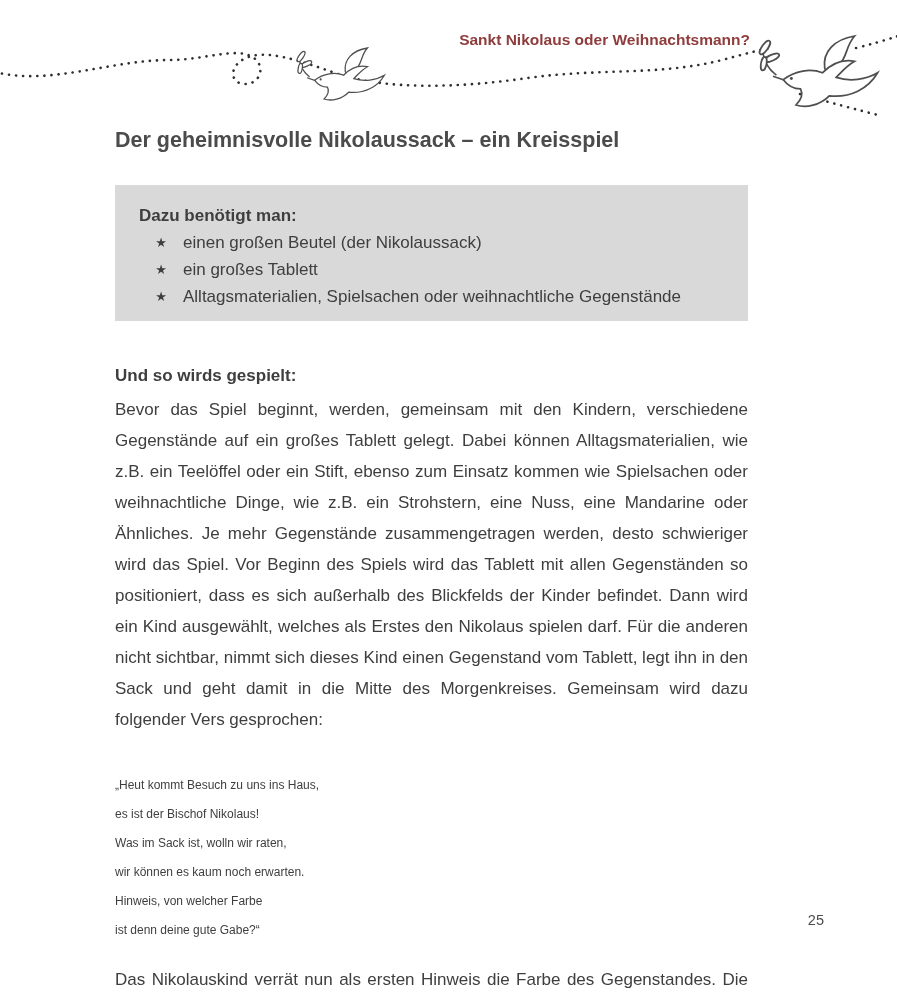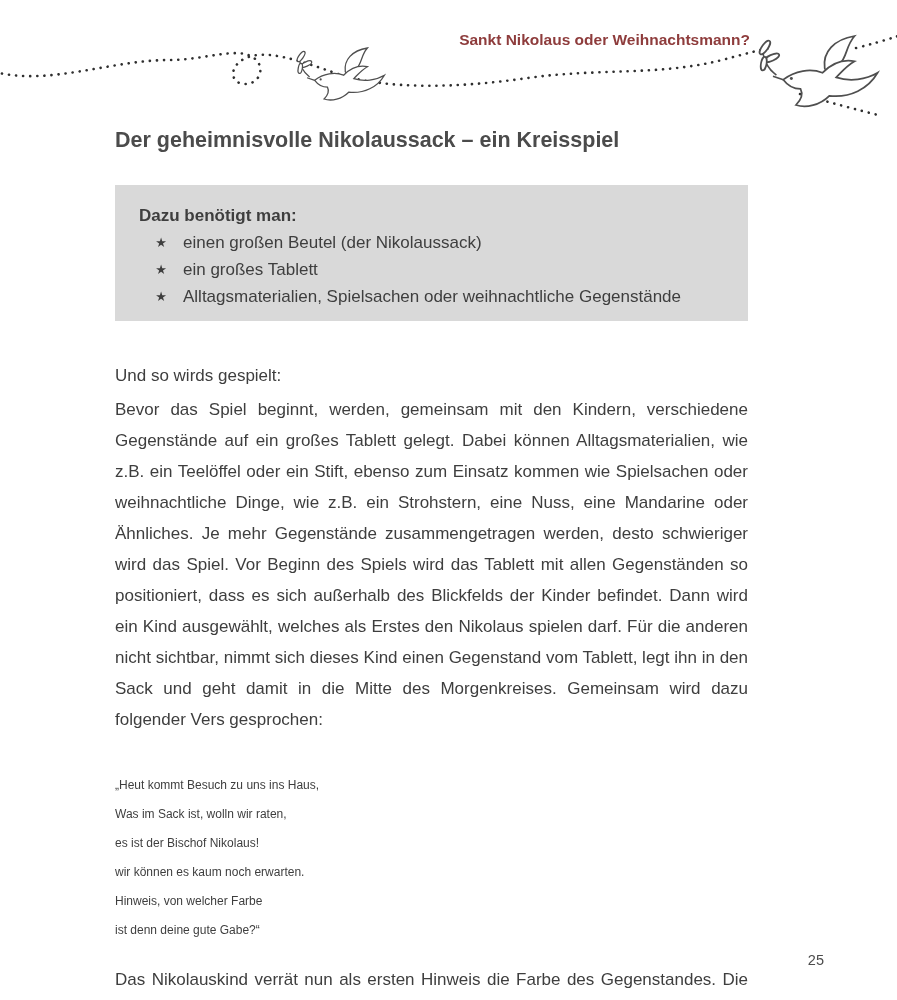--- a/index.html
+++ b/index.html
@@ -18,25 +18,25 @@
   .running-header{
     position:absolute;top:31px;right:147px;
     font-size:15.5px;font-weight:bold;color:var(--header-accent);
   }
   .content{position:absolute;left:115px;top:0;width:633px;}
   .page-title{margin:127px 0 0 0;font-size:21.5px;font-weight:bold;color:var(--title-text);line-height:26px;}
   .materials-box{margin-top:32px;background:var(--box-background);padding:17px 20px 11px 24px;}
   .box-heading{font-weight:bold;font-size:17px;line-height:27px;}
   .box-item{display:flex;line-height:27px;font-size:17px;}
   .star{flex:0 0 44px;width:44px;text-align:center;font-size:13px;}
-  .section-heading{margin-top:42px;font-weight:normal;font-size:17px;line-height:26px;}
+  .section-heading{margin-top:42px;font-weight:bold;font-size:17px;line-height:26px;}
   .body-par{margin:5px 0 0 0;font-size:17px;line-height:31px;text-align:justify;hyphens:auto;}
   .verse{margin-top:36px;font-size:12px;line-height:29px;}
   .closing{margin-top:19px;}
-  .page-number{position:absolute;top:952px;right:73px;font-size:14.5px;color:#4c4c4c;}
+  .page-number{position:absolute;top:912px;right:73px;font-size:14.5px;color:#4c4c4c;}
   .dove{stroke:#4f4f4f;stroke-width:1.5;fill:#ffffff;}
   .dots{fill:none;stroke:#2f2f2f;stroke-width:2.6;stroke-linecap:round;stroke-dasharray:0.1 7;}
 </style>
 </head>
 <body>
 
 <svg class="deco" width="897" height="130" viewBox="0 0 897 130" aria-hidden="true">
   <defs>
     <g id="dove-shape" class="dove">
       <path d="M16,34 C8,28 4,20 4,10" fill="none"></path>
@@ -75,22 +75,22 @@
       <span class="star">★</span>
       <span>Alltagsmaterialien, Spielsachen oder weihnachtliche Gegenstände</span>
     </div>
   </div>
 
   <div class="section-heading">Und so wirds gespielt:</div>
   <p class="body-par">Bevor das Spiel beginnt, werden, gemeinsam mit den Kindern, verschiedene Gegenstände auf ein großes Tablett gelegt. Dabei können Alltagsmaterialien, wie z.B. ein Teelöffel oder ein Stift, ebenso zum Einsatz kommen wie Spielsachen oder weihnachtliche Dinge, wie z.B. ein Strohstern, eine Nuss, eine Mandarine oder Ähnliches. Je mehr Gegenstände zusammengetragen werden, desto schwieriger wird das Spiel. Vor Beginn des Spiels wird das Tablett mit allen Gegenständen so positioniert, dass es sich außerhalb des Blickfelds der Kinder befindet. Dann wird ein Kind ausgewählt, welches als Erstes den Nikolaus spielen darf. Für die anderen nicht sichtbar, nimmt sich dieses Kind einen Gegenstand vom Tablett, legt ihn in den Sack und geht damit in die Mitte des Morgenkreises. Gemeinsam wird dazu folgender Vers gesprochen:</p>
 
   <div class="verse">
     <div class="verse-line">„Heut kommt Besuch zu uns ins Haus,</div>
+    <div class="verse-line">es ist der Bischof Nikolaus!</div>
     <div class="verse-line">Was im Sack ist, wolln wir raten,</div>
-    <div class="verse-line">es ist der Bischof Nikolaus!</div>
     <div class="verse-line">wir können es kaum noch erwarten.</div>
     <div class="verse-line">Hinweis, von welcher Farbe</div>
     <div class="verse-line">ist denn deine gute Gabe?“</div>
   </div>
 
   <p class="body-par closing">Das Nikolauskind verrät nun als ersten Hinweis die Farbe des Gegenstandes. Die Kinder im Morgenkreis sagen daraufhin:</p>
 </div>
 
 <div class="page-number">25</div>
 

